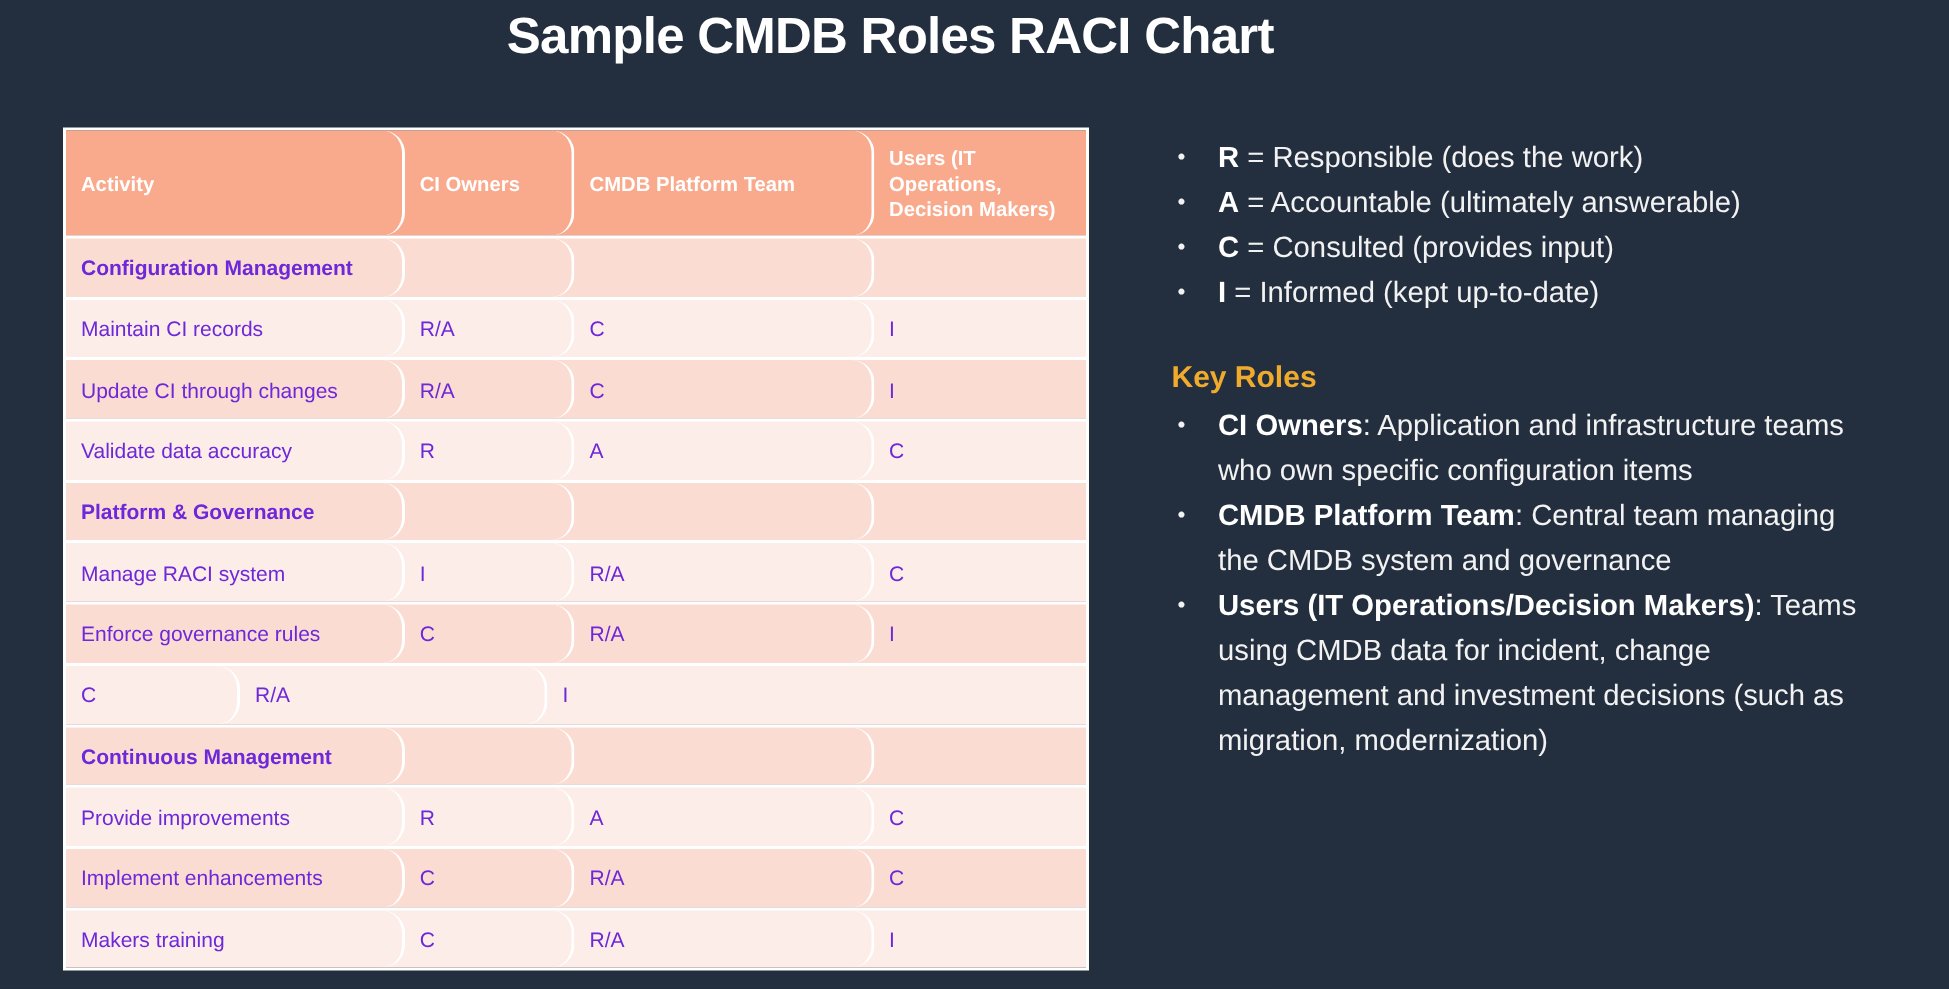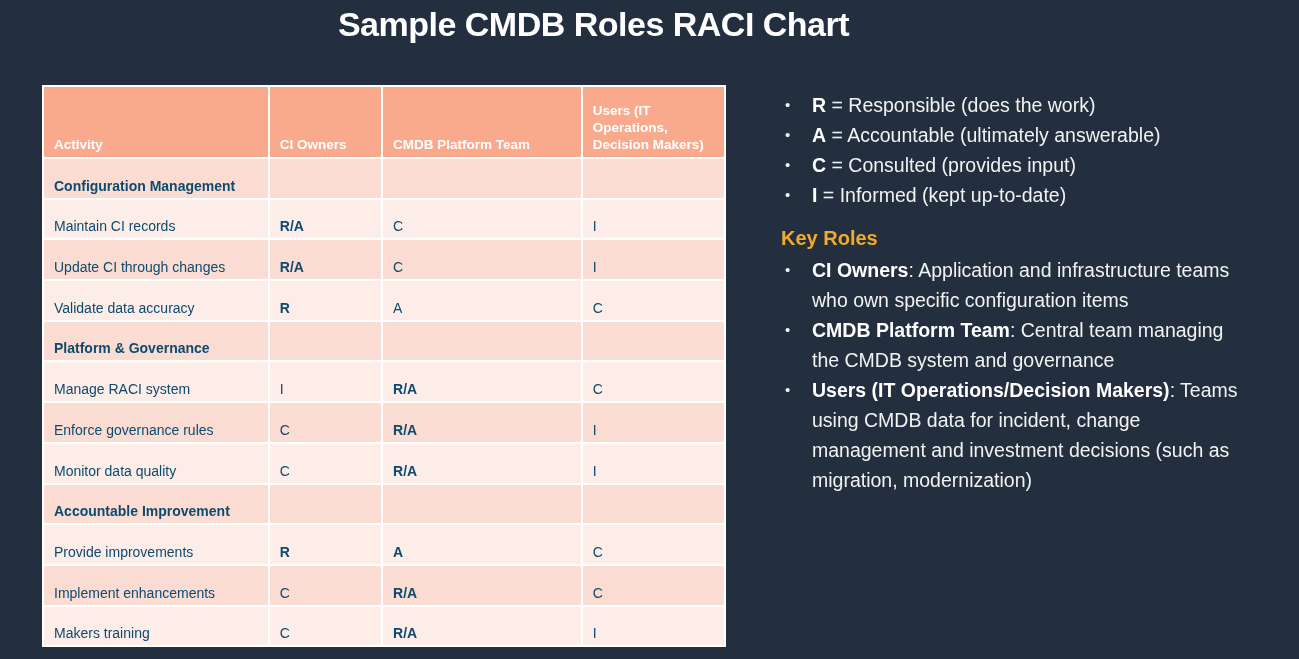--- a/index.html
+++ b/index.html
@@ -39,61 +39,62 @@
   .t-row.head {
     height: 70px;
     background: #F9A98C;
   }
   .t-row.body-row {
     height: 40.7px;
     border-top: 2px solid #FFFFFF;
   }
   .t-cell {
     display: flex;
-    align-items: flex-end;
+    align-items: center;
     padding: 4px 10px;
     overflow: hidden;
+    border-radius: 15px;
   }
   .t-cell.c0 { width: 232px; }
   .t-cell.c1 { width: 116px; }
   .t-cell.c2 { width: 205px; }
   .t-cell.c3 { width: 145px; }
   .t-cell:not(:last-child) { border-right: 2px solid #FFFFFF; }
   .head .t-cell {
     color: #FFFFFF;
     font-weight: bold;
     font-size: 13.5px;
     line-height: 17px;
   }
   .body-row .t-cell {
-    color: #0c4a6e;
+    color: #6d28d9;
     font-size: 14px;
   }
   .row-dark  { background: #FBDCD2; }
   .row-light { background: #FDEDE8; }
   .body-row .activity.section-title { font-weight: bold; }
-  .raci-letter.bold { font-weight: bold; }
+  .raci-letter.bold { font-weight: normal; }
   
   .side-panel {
     position: absolute;
     left: 781px;
     top: 90px;
     width: 472px;
     color: #F2F2F2;
     font-size: 19.5px;
     line-height: 30px;
   }
   .panel-heading {
     color: #F0AB2C;
     font-weight: bold;
     font-size: 20px;
     line-height: 26px;
     margin-bottom: 4px;
   }
-  .panel-heading.key-roles { margin-top: 15px; }
+  .panel-heading.key-roles { margin-top: 29px; }
   ul.bullet-list { list-style: none; }
   ul.bullet-list li { display: flex; }
   .bullet-glyph {
     width: 31px;
     flex: none;
     font-size: 15px;
     line-height: 30px;
     padding-left: 4px;
   }
   .li-text { flex: 1; }
@@ -200,33 +201,32 @@
           <span class="raci-letter">C</span>
         </div>
         <div class="t-cell c2">
           <span class="raci-letter bold">R/A</span>
         </div>
         <div class="t-cell c3">
           <span class="raci-letter">I</span>
         </div>
       </div>
       <div class="t-row body-row row-light">
-        <div class="t-cell c0 activity">Monitor data quality</div>
-        <div class="t-cell c1">
-          <span class="raci-letter">C</span>
-        </div>
-        <div class="t-cell c2">
-          <span class="raci-letter bold">R/A</span>
-        </div>
-        <div class="t-cell c3">
-          <span class="raci-letter">I</span>
-        </div>
-      </div>
-      <div class="t-row body-row row-dark">
-        <div class="t-cell c0 activity section-title">Accountable Improvement</div>
+        <div class="t-cell c1">
+          <span class="raci-letter">C</span>
+        </div>
+        <div class="t-cell c2">
+          <span class="raci-letter bold">R/A</span>
+        </div>
+        <div class="t-cell c3">
+          <span class="raci-letter">I</span>
+        </div>
+      </div>
+      <div class="t-row body-row row-dark">
+        <div class="t-cell c0 activity section-title">Continuous Management</div>
         <div class="t-cell c1">
           <span class="raci-letter"></span>
         </div>
         <div class="t-cell c2">
           <span class="raci-letter"></span>
         </div>
         <div class="t-cell c3">
           <span class="raci-letter"></span>
         </div>
       </div>

